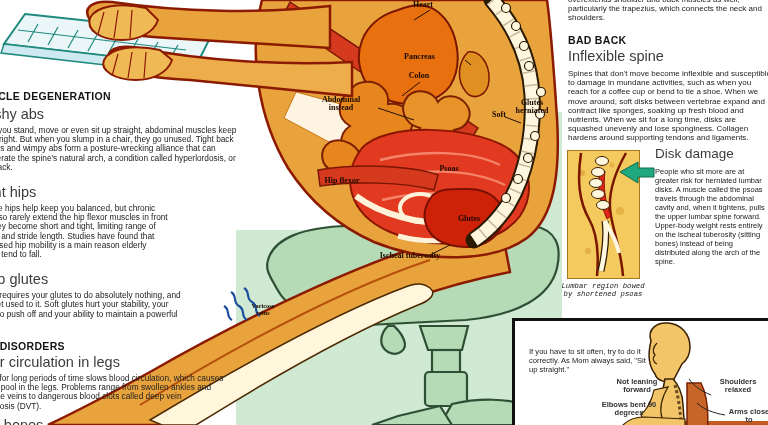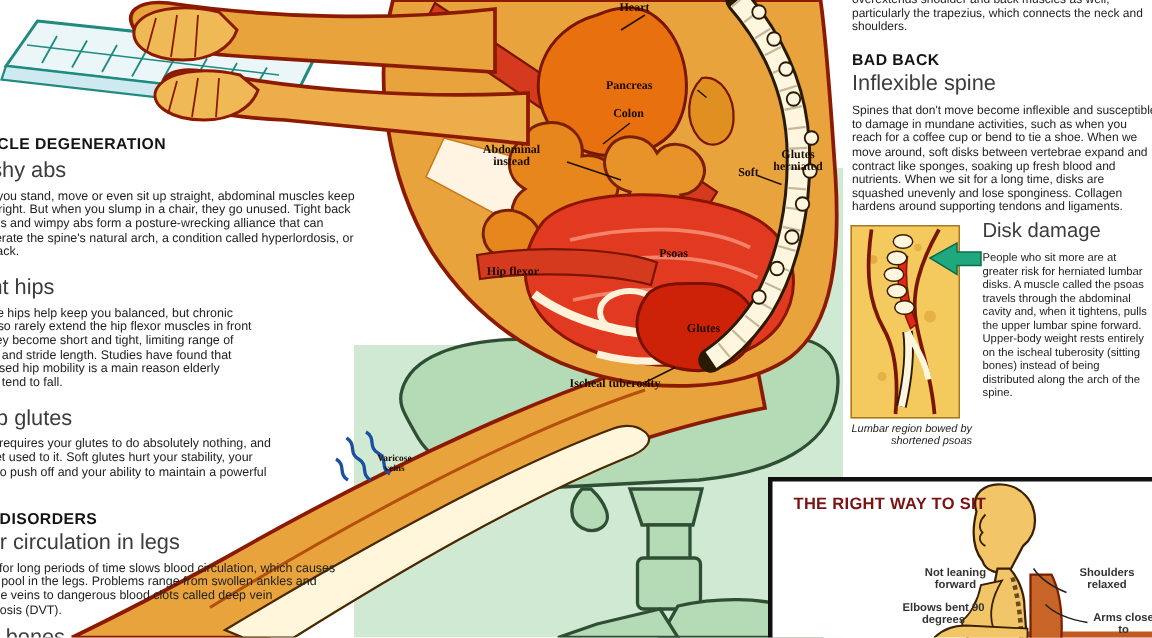--- a/index.html
+++ b/index.html
@@ -3,21 +3,21 @@
 <meta charset="utf-8">
 <style>
   html,body{margin:0;padding:0;}
   body{width:768px;height:425px;overflow:hidden;position:relative;background:#ffffff;
        font-family:"Liberation Sans", sans-serif;color:#1e1e1e;}
   .abs{position:absolute;}
   .sec-head{font-size:10.5px;font-weight:bold;color:#141414;letter-spacing:.3px;}
   .sub-head{font-size:14.5px;color:#3c3c3c;}
   .body-text{font-size:8.3px;line-height:9.2px;color:#222;}
   .anat{position:absolute;font-size:8px;font-weight:bold;color:#1a0a00;line-height:1.06;text-align:center;font-family:Liberation Serif, serif;}
-  .cap{font-style:italic;font-size:7.3px;color:#222;text-align:right;line-height:1.15;}
+  .cap{font-style:italic;font-size:7.3px;color:#222;text-align:center;line-height:1.15;font-family:Liberation Mono, monospace;}
   .sit-label{position:absolute;font-size:7.5px;font-weight:bold;color:#333;text-align:center;line-height:1.12;}
   #right-col .body-text{font-size:8px;line-height:9.1px;width:204px;}
   #sit-box{border-top:3px solid #101010;border-left:3px solid #101010;background:#fff;}
 </style>
 </head>
 <body>
 
 <svg class="abs" style="left:0;top:0" width="768" height="425" viewBox="0 0 768 425">
   <defs>
     <clipPath id="torsoClip">
@@ -193,18 +193,18 @@
     <path d="M172,62 L186,62 C192,74 194,92 192,112 L172,112 Z" fill="#C86428" stroke="#7A2000" stroke-width="1.5"></path>
     <path d="M136,20 C132,8 142,1 153,2 C166,3 175,13 175,26 C175,33 172,39 167,43 L158,60 C151,62 142,60 140,53 C133,44 133,32 136,20 Z" fill="#F2C568" stroke="#3A2000" stroke-width="1.5"></path>
     <path d="M142,22 C138,26 137,31 140,34 C137,37 138,41 142,43" stroke="#3A2000" stroke-width="1.2" fill="none"></path>
     <path d="M150,58 L148,68 C139,72 133,82 131,94 L129,112 L170,112 L168,84 C168,72 162,62 158,58 Z" fill="#F2C568" stroke="#3A2000" stroke-width="1.5"></path>
     <path d="M160,64 C164,78 166,94 166,110" stroke="#6A4A20" stroke-width="3" stroke-dasharray="3,2.5" fill="none"></path>
     <path d="M153,66 C147,76 144,87 147,97 L128,101 L126,93 C132,89 137,79 139,69 Z" fill="#F2C568" stroke="#3A2000" stroke-width="1.2"></path>
     <path d="M129,96 L170,98 L170,112 L108,112 L108,104 C113,99 120,96 129,96 Z" fill="#F2C568" stroke="#3A2000" stroke-width="1.2"></path>
     <path d="M196,74 C186,70 178,64 174,58" stroke="#222" stroke-width="1" fill="none"></path>
     <path d="M210,94 C198,92 188,88 182,82" stroke="#222" stroke-width="1" fill="none"></path>
   </svg>
-  <div class="abs" style="left:14px;top:9px;font-size:11px;font-weight:bold;color:#7A1212;letter-spacing:.2px">THE RIGHT WAY TO SIT</div>
+  <div class="abs body-text" style="left:14px;top:26px;width:118px;font-size:7.6px;line-height:9px">If you have to sit often, try to do it correctly. As Mom always said, "Sit up straight."</div>
   <div class="sit-label" style="left:96px;top:57px;width:52px">Not leaning forward</div>
   <div class="sit-label" style="left:198px;top:57px;width:50px">Shoulders relaxed</div>
   <div class="sit-label" style="left:86px;top:80px;width:56px">Elbows bent 90 degrees</div>
   <div class="sit-label" style="left:213px;top:87px;width:42px">Arms close to</div>
 </div>
 
 </body></html>

